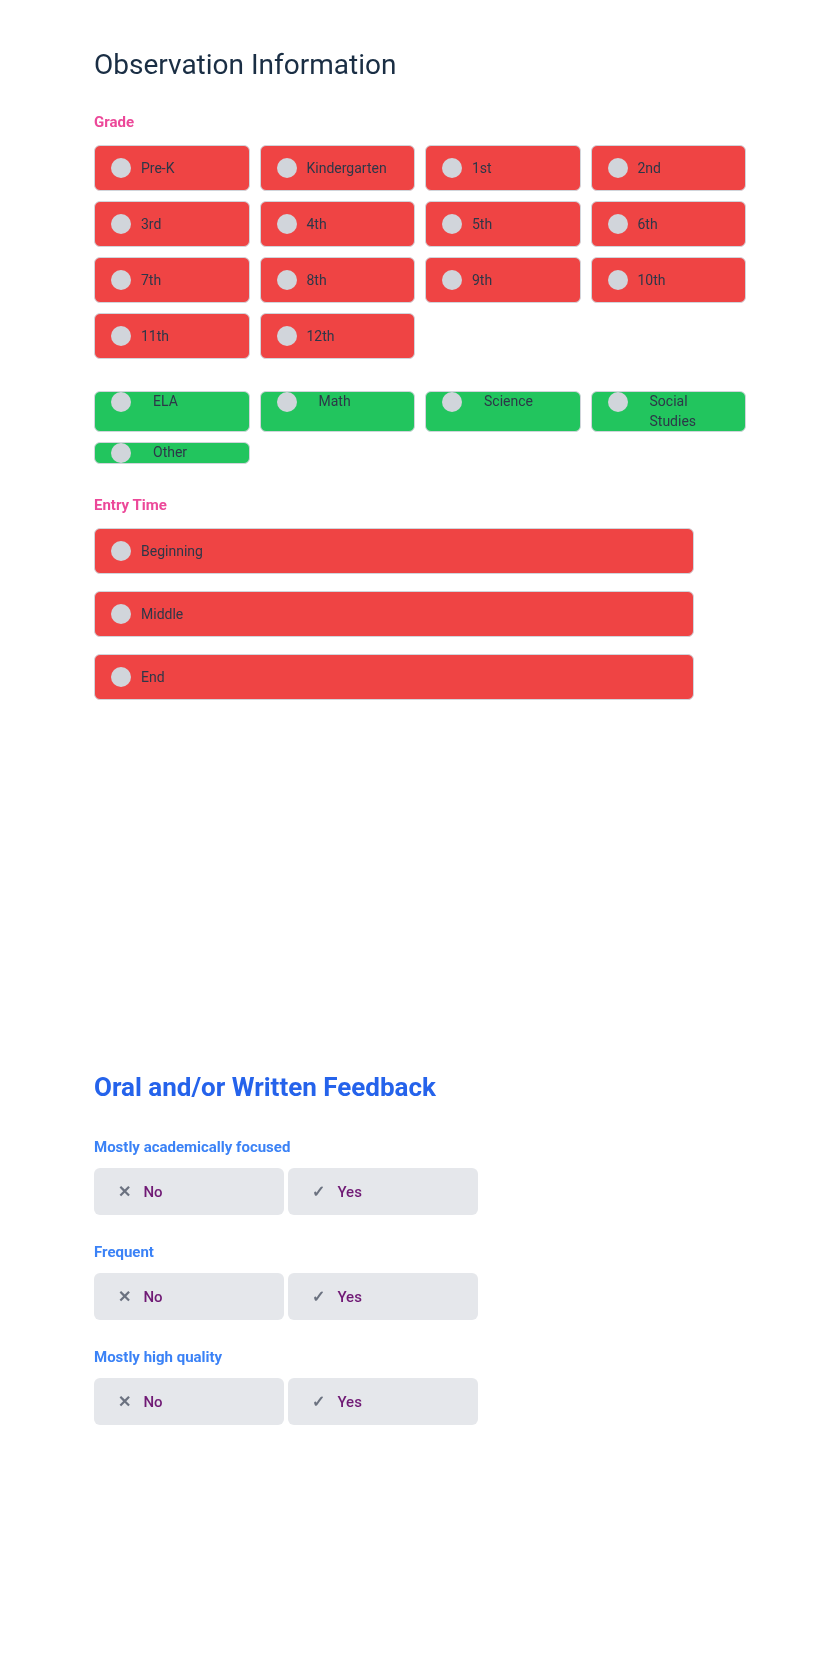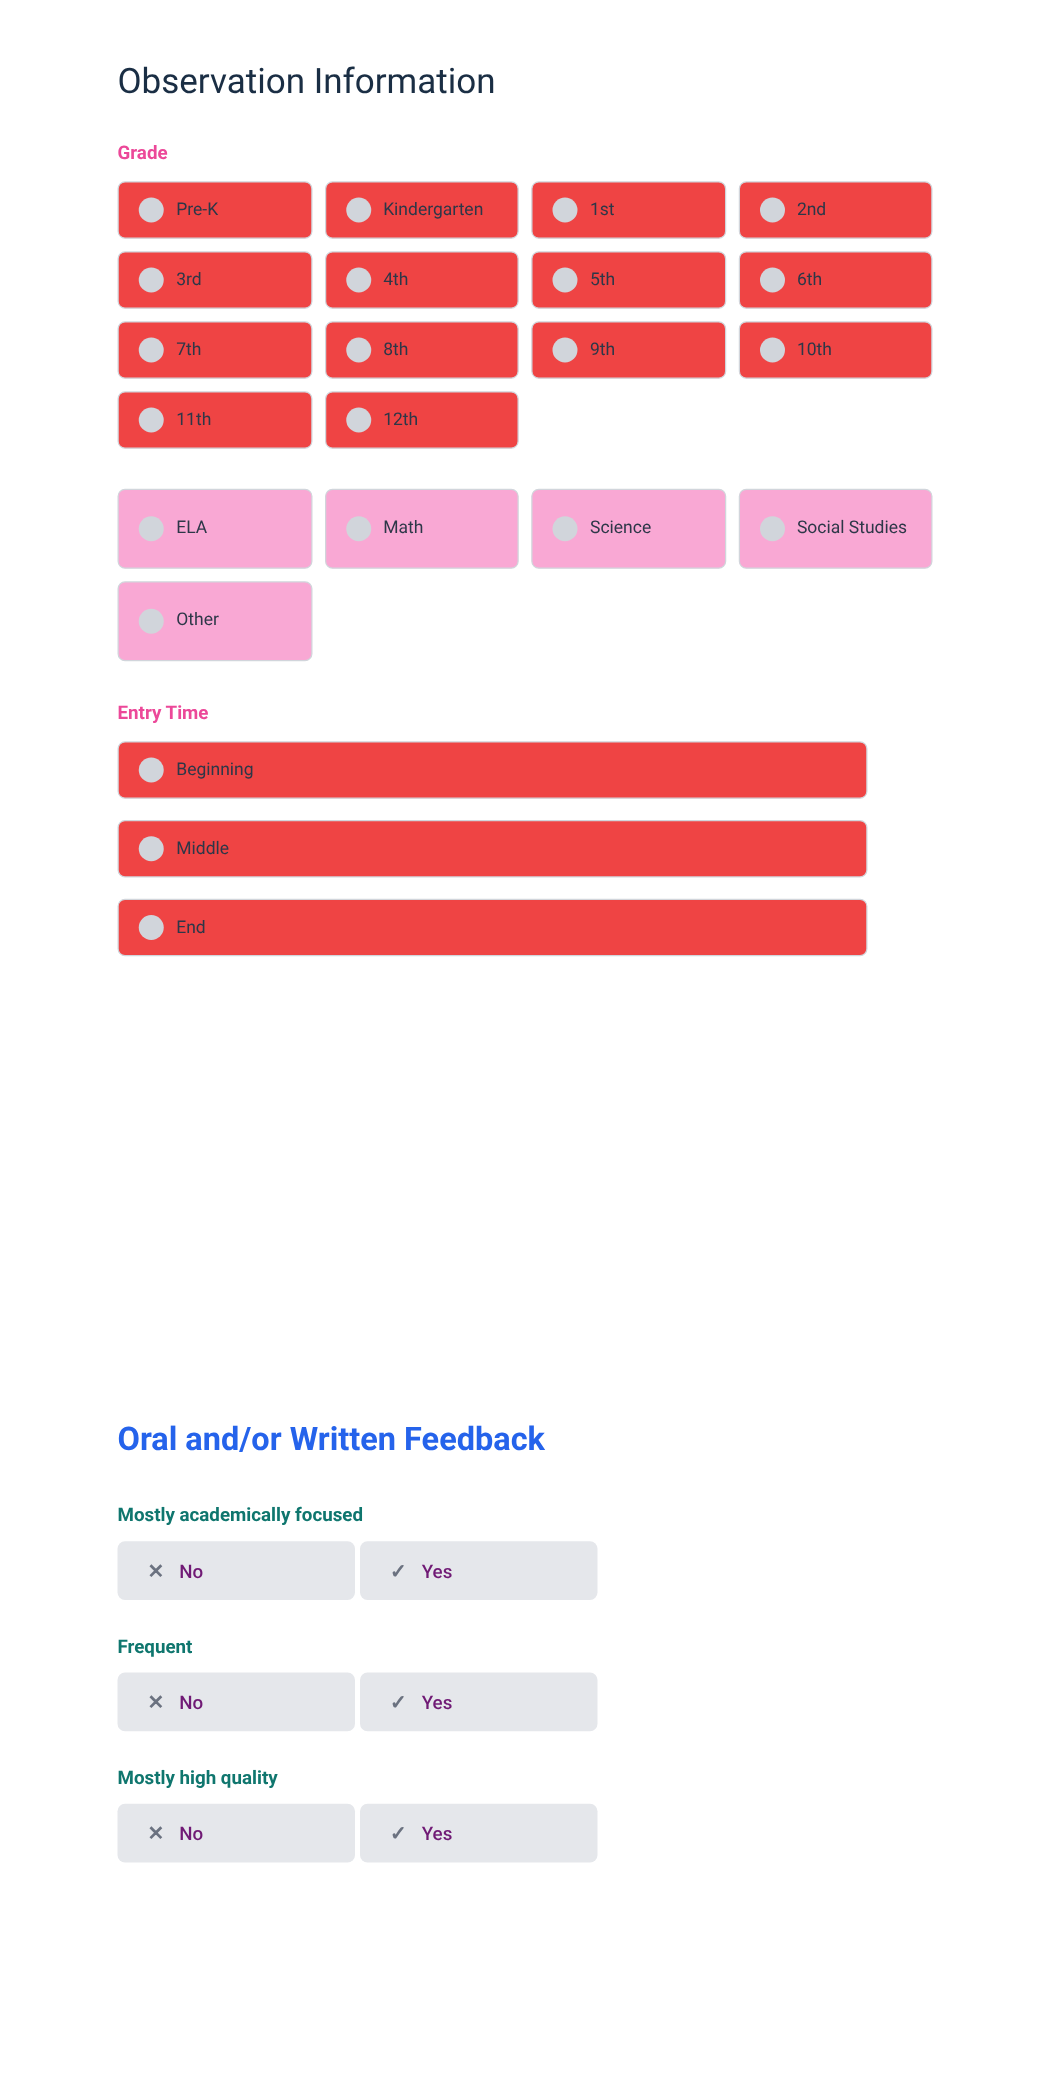--- a/index.html
+++ b/index.html
@@ -54,26 +54,26 @@
     }
 
     .radio-label {
       font-size: 14px;
       color: #2d3748;
     }
 
     .subject-option {
       display: flex;
       align-items: flex-start;
-      gap: 10px;
+      gap: 22px;
       border: 1px solid #d1d5db;
       border-radius: 6px;
-      padding: 21px 16px;
+      padding: 0 16px;
       cursor: pointer;
-      background: #f9a8d4;
+      background: #22c55e;
     }
 
     .subject-label {
       font-size: 14px;
       color: #2d3748;
       line-height: 1.4;
     }
 
     .grade-grid {
       display: grid;
@@ -97,21 +97,21 @@
       margin-bottom: 36px;
     }
 
     .feedback-field {
       margin-bottom: 28px;
     }
 
     .feedback-field-label {
       font-size: 15px;
       font-weight: 700;
-      color: #0f766e;
+      color: #3b82f6;
       margin-bottom: 12px;
     }
 
     .toggle-group {
       display: flex;
       gap: 0;
     }
 
     .toggle-option {
       display: flex;

